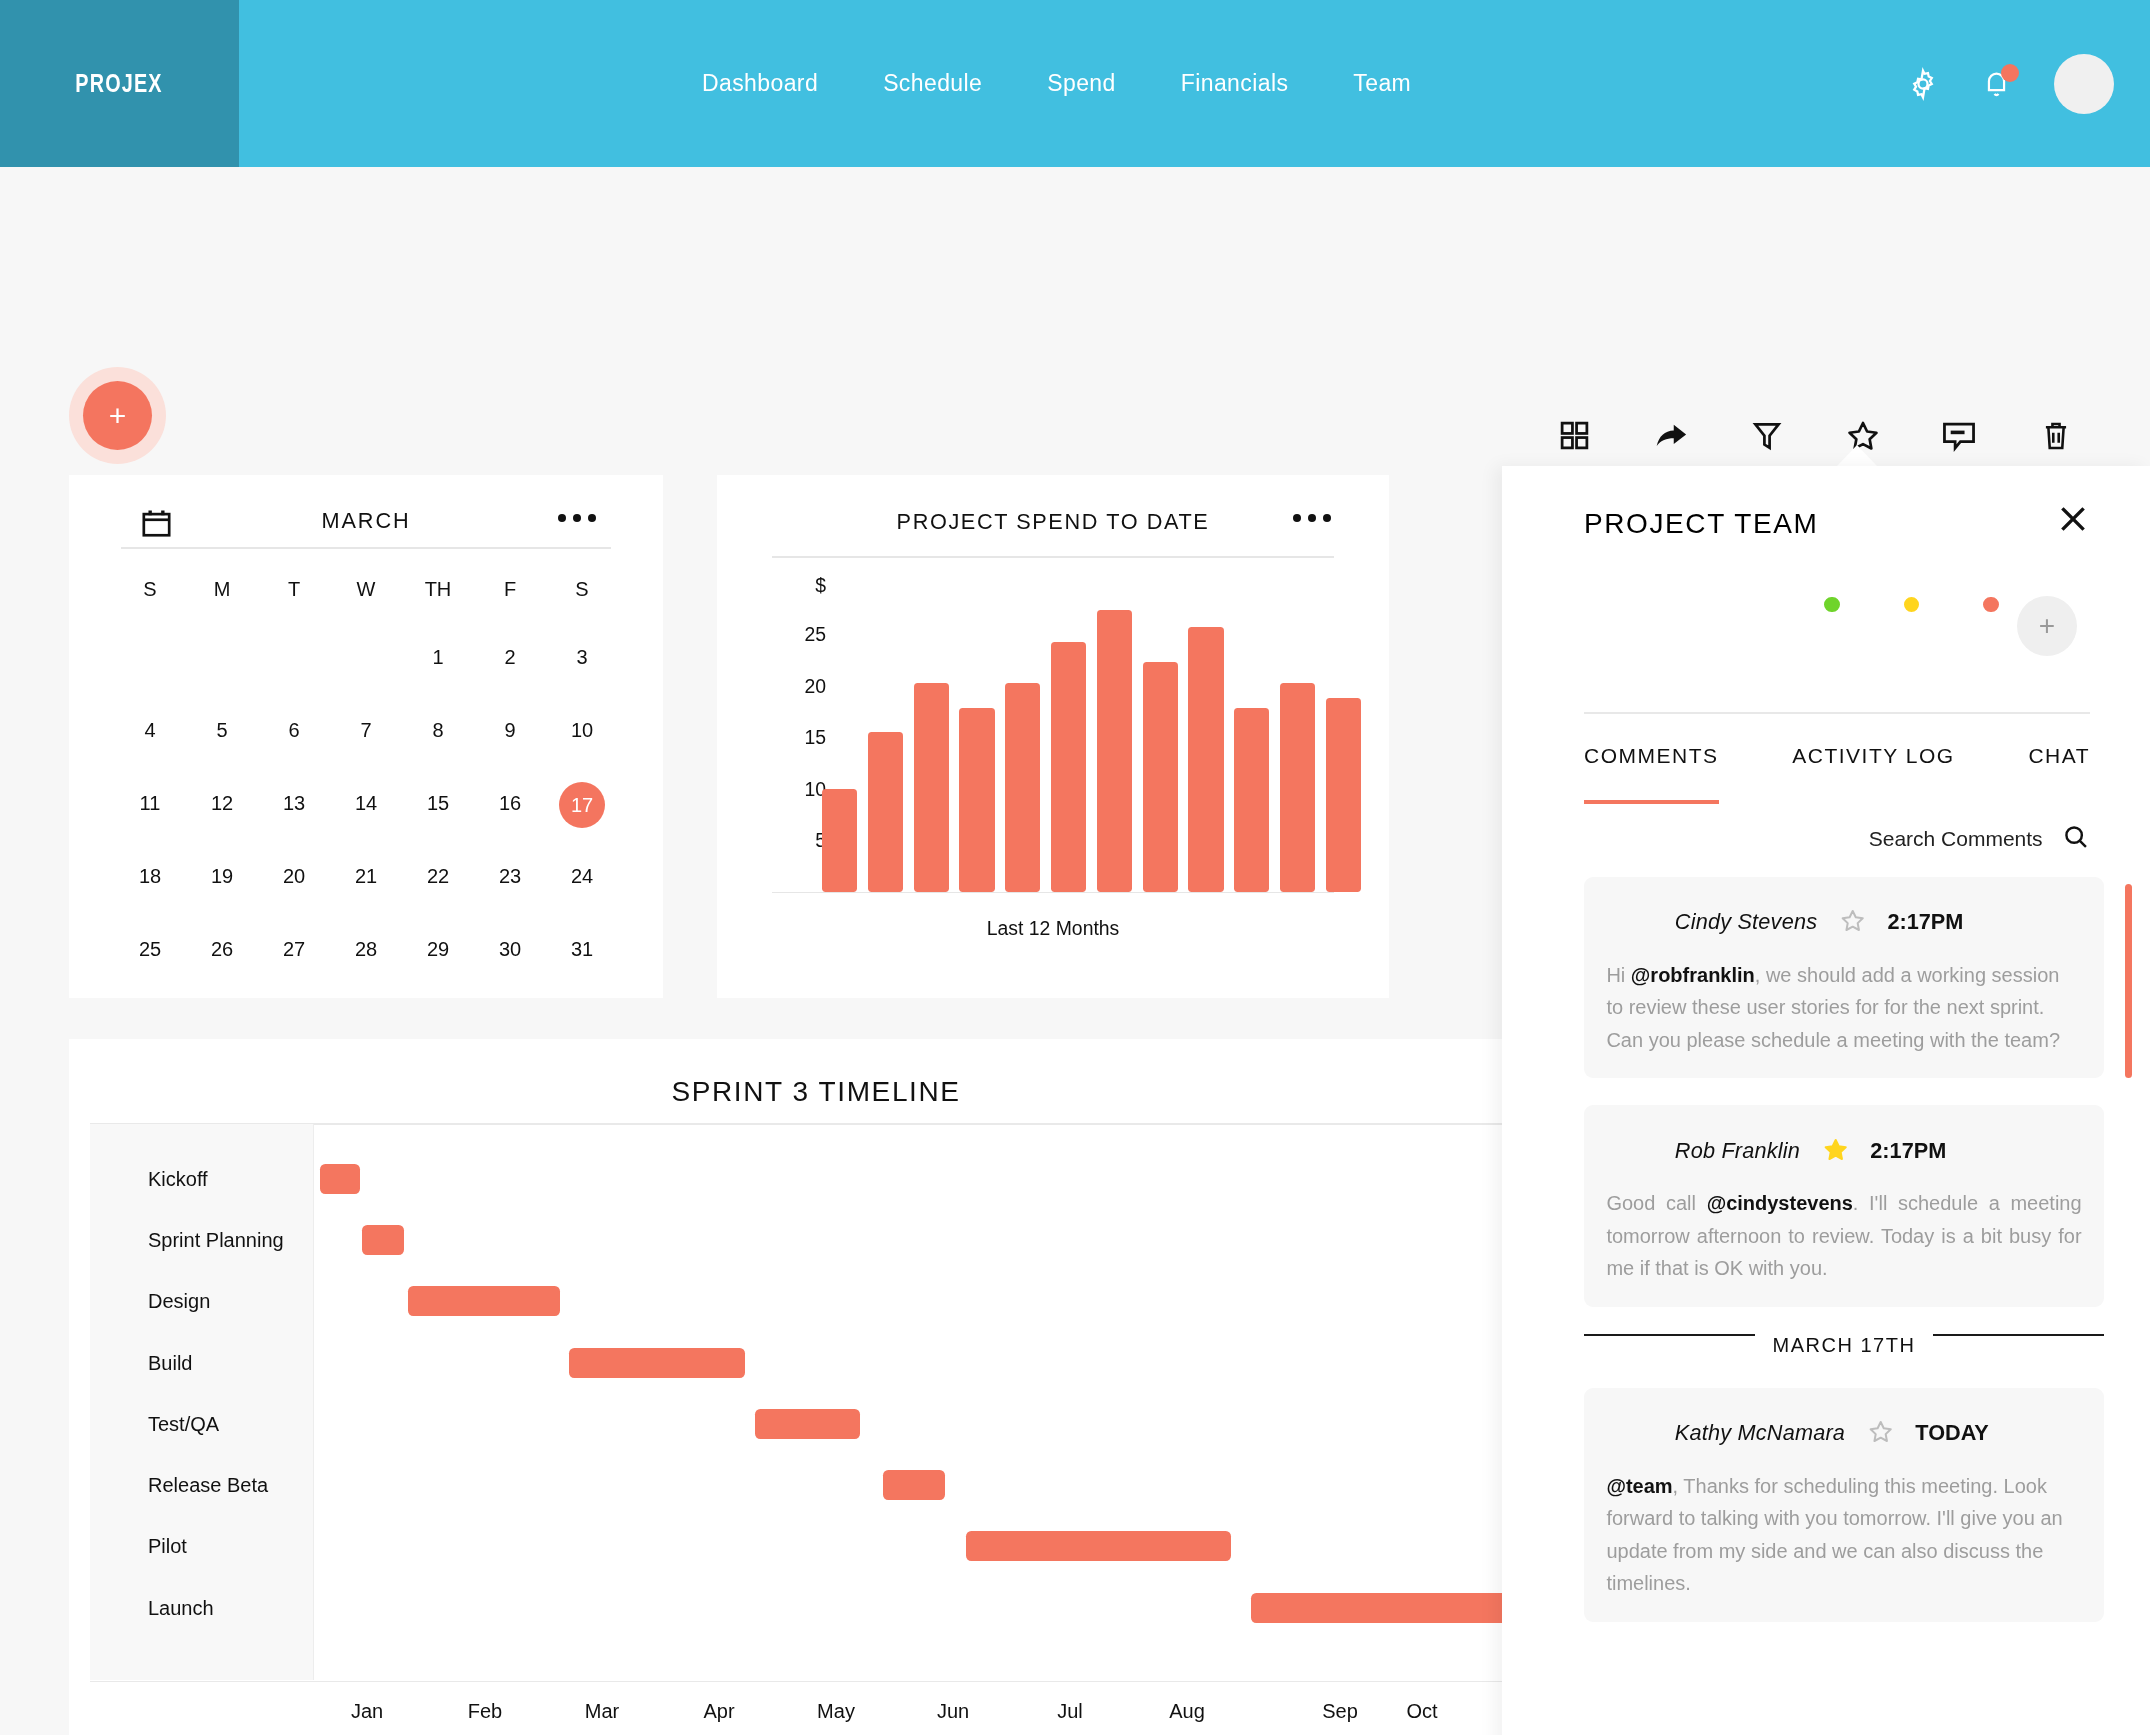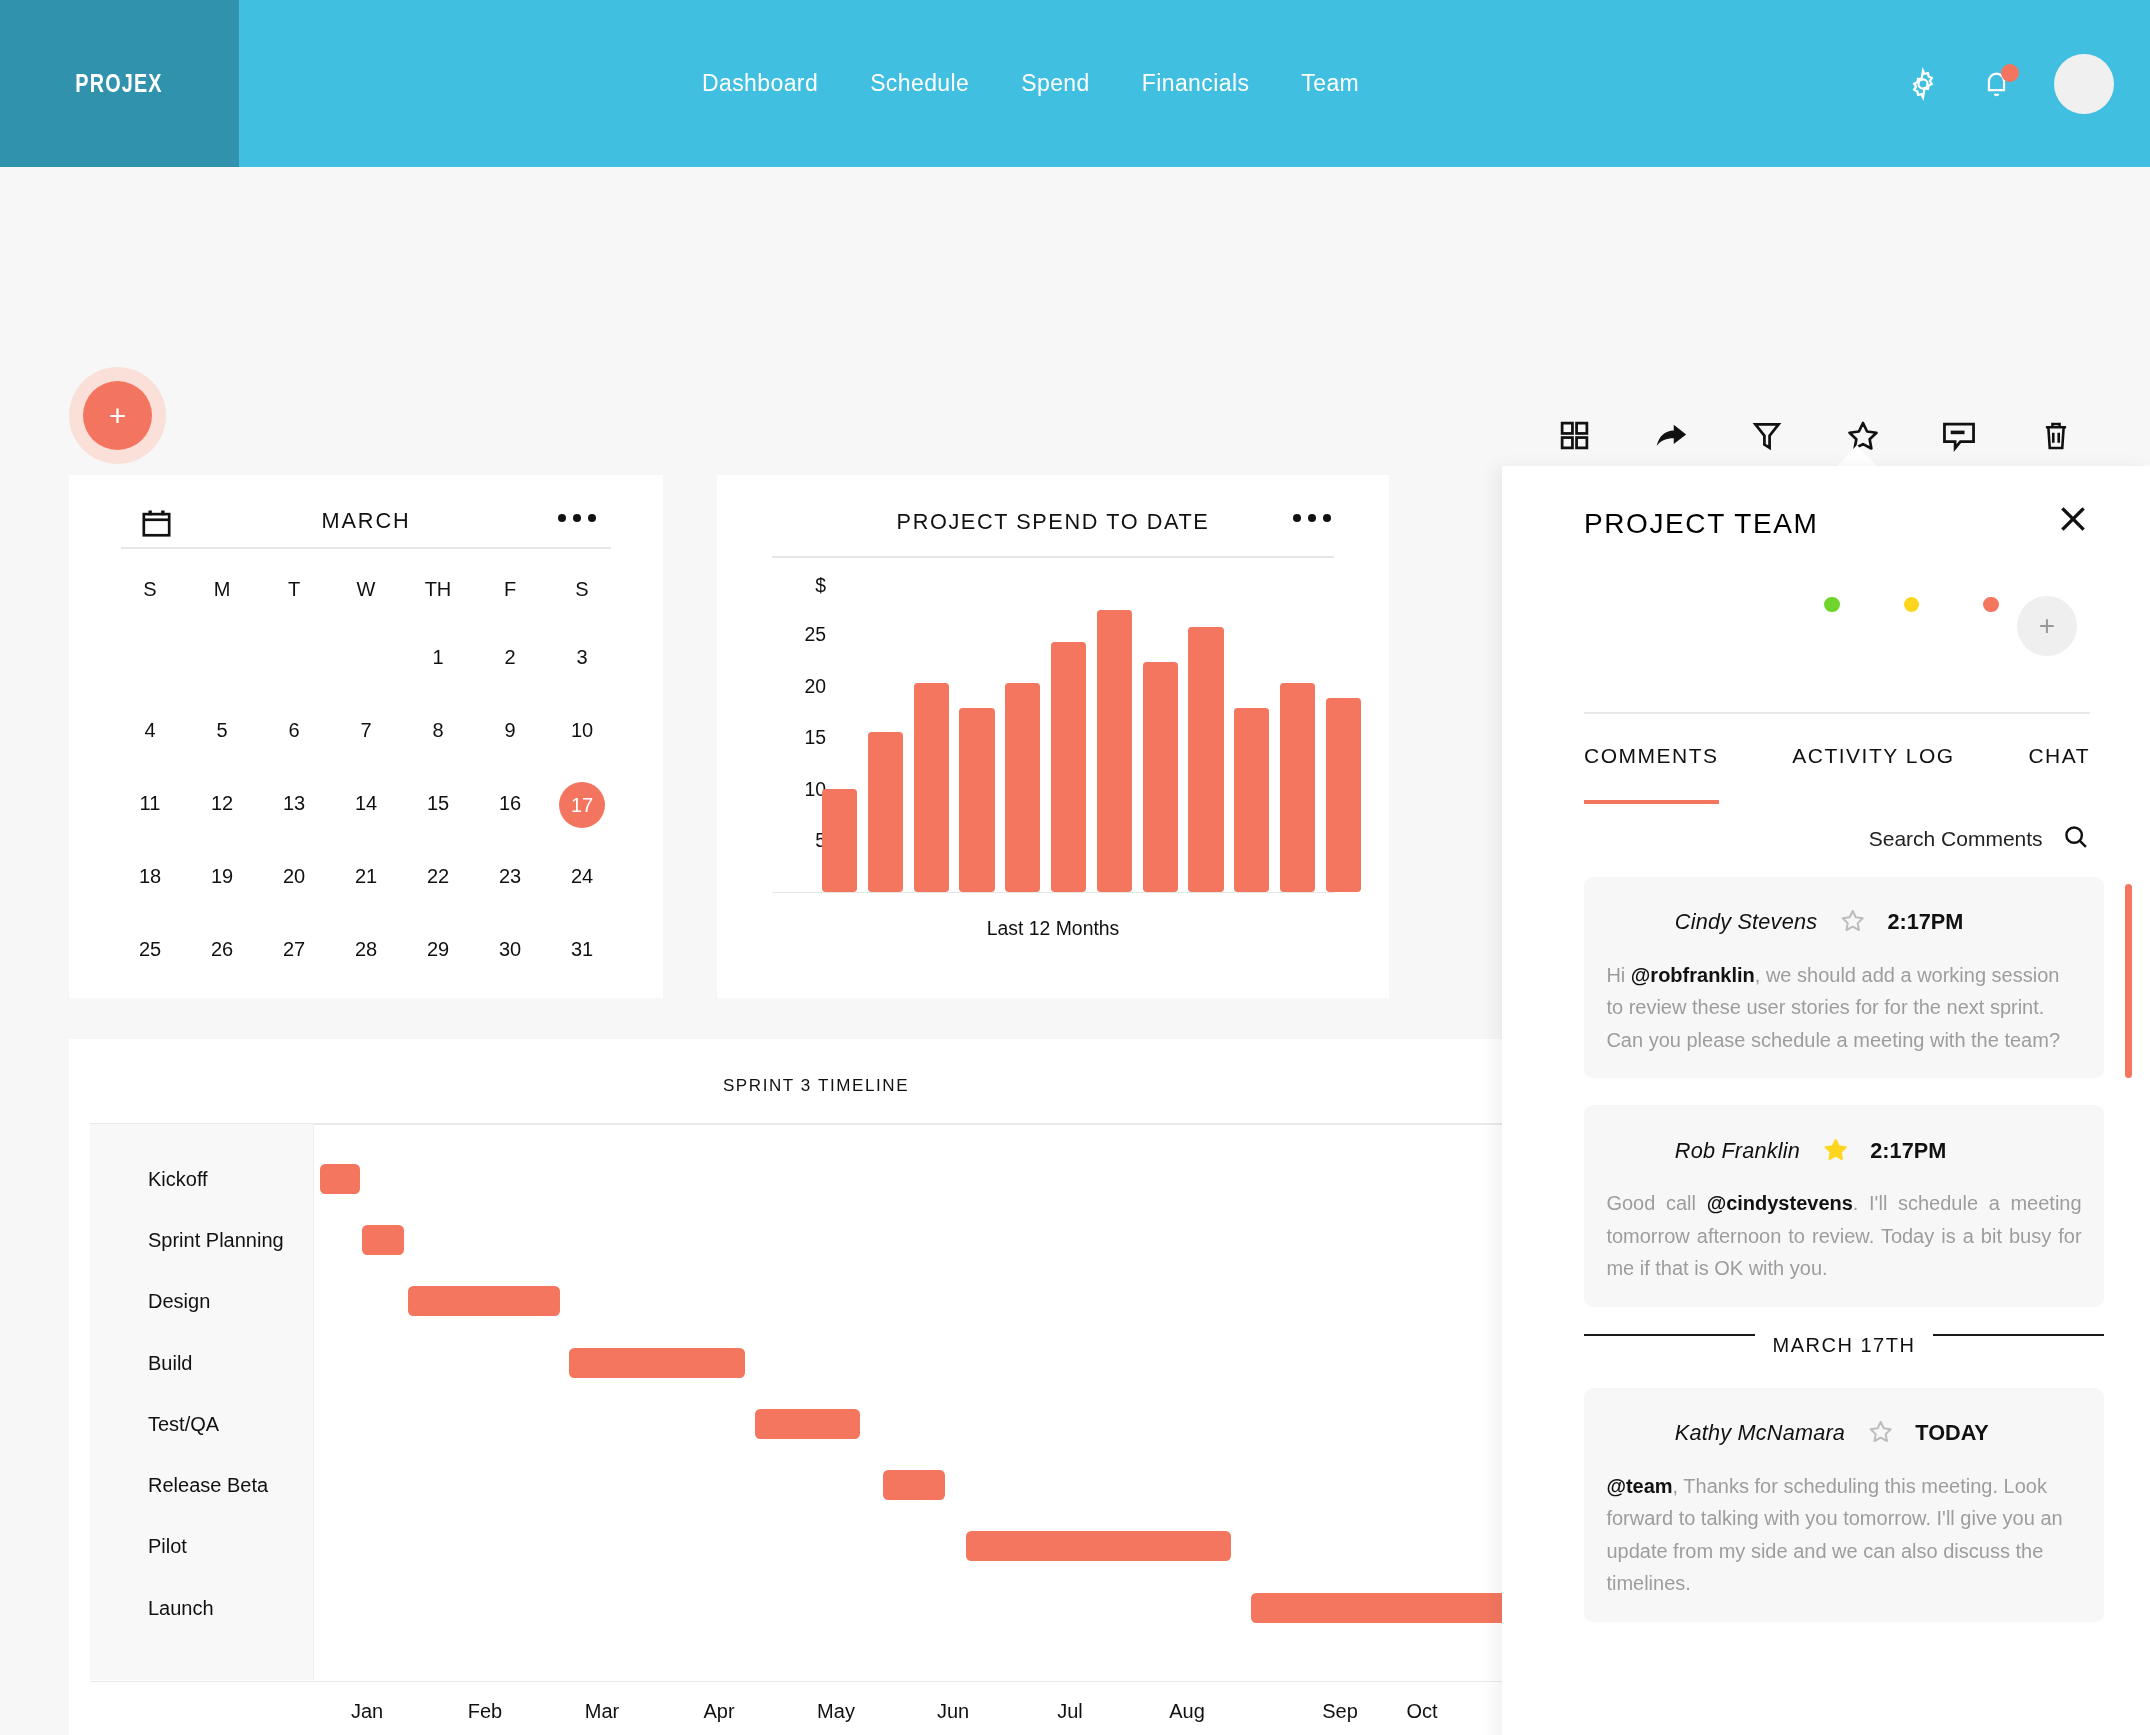--- a/index.html
+++ b/index.html
@@ -10,21 +10,21 @@
     overflow: hidden;
   }
   #root { position: relative; width: 2151px; height: 1735px; }
 
   
   .header { position: absolute; top:0; left:0; width: 2151px; height: 167px; background: #41bfe0; }
   .logo-block { position:absolute; left:0; top:0; width:239px; height:167px; background:#3192ad;
      display:flex; align-items:center; justify-content:center; }
   .logo-text { color:#fff; font-size:25.4px; font-weight:bold; letter-spacing:1.5px;
      font-family:"Liberation Sans", sans-serif; transform: scaleX(0.78); }
-  .nav { position:absolute; left:702px; top:0; height:167px; display:flex; align-items:center; gap:52px; }
+  .nav { position:absolute; left:702px; top:0; height:167px; display:flex; align-items:center; gap:65px; }
   .nav a { color:#fff; font-size:23px; text-decoration:none; letter-spacing:0.4px; }
   .header-right { position:absolute; right:37px; top:0; height:167px; display:flex; align-items:center; gap:40px; }
   .hicon { width:34px; height:34px; display:block; position:relative; }
   .hicon svg { display:block; }
   .bell-wrap { position:relative; }
   .bell-dot { position:absolute; right:-5.2px; top:-3px; width:18px; height:18px; border-radius:50%; background:#f4755f; }
   .avatar-hdr { width:60px; height:60px; border-radius:50%; overflow:hidden; background:#f0f0f0; position:relative; }
 
   
   .face { width:100%; height:100%; position:relative; overflow:hidden; border-radius:50%; background:#efefef; }
@@ -92,21 +92,21 @@
   .spend-rule { position:absolute; left:55px; right:55px; top:81px; height:1.5px; background:#e6e6e6; }
   .spend-baseline { position:absolute; left:55px; right:55px; bottom:105px; height:1.5px; background:#e6e6e6; }
   .spend-xlabel { position:absolute; left:0; right:0; bottom:58px; text-align:center; font-size:19.4px; color:#111; }
   .plot { position:absolute; left:105px; right:28px; top:97px; bottom:106px; }
   .yaxis { position:absolute; left:64px; top:97px; bottom:106px; width:45px; }
   .ytick { position:absolute; right:0; font-size:19.4px; color:#111; transform:translateY(-50%); text-align:right; width:100%; }
   .bars { position:absolute; left:0; right:0; bottom:0; top:0; display:flex; align-items:flex-end; gap:10.5px; }
   .bar { flex:1; background:#f4765f; border-radius:3.7px; }
 
   
-  .g-title { position:absolute; left:0; right:0; top:37px; text-align:center; font-size:17px;
+  .g-title { position:absolute; left:0; right:0; top:37px; text-align:center; font-size:28px;
       letter-spacing:1.6px; color:#111; }
   .g-rule { position:absolute; left:21px; right:0; top:84px; height:1.5px; background:#e9e9e9; }
   .g-labelcol { position:absolute; left:21px; top:85px; width:224px; bottom:87px; background:#f8f8f8;
       border-right:1.5px solid #ededed; }
   .g-rows { position:absolute; left:21px; right:0; top:85px; bottom:87px; }
   .g-row { position:absolute; left:0; right:0; height:56px; }
   .g-row .lbl { position:absolute; left:58px; top:50%; transform:translateY(-50%); font-size:20px; color:#111; }
   .g-bar { position:absolute; top:50%; transform:translateY(-50%); height:30px; background:#f4765f; border-radius:5.2px; }
   .g-bottomrule { position:absolute; left:21px; right:0; bottom:85px; height:1.5px; background:#e9e9e9; }
   .g-months { position:absolute; left:246px; right:0; bottom:15px; height:52px; }

